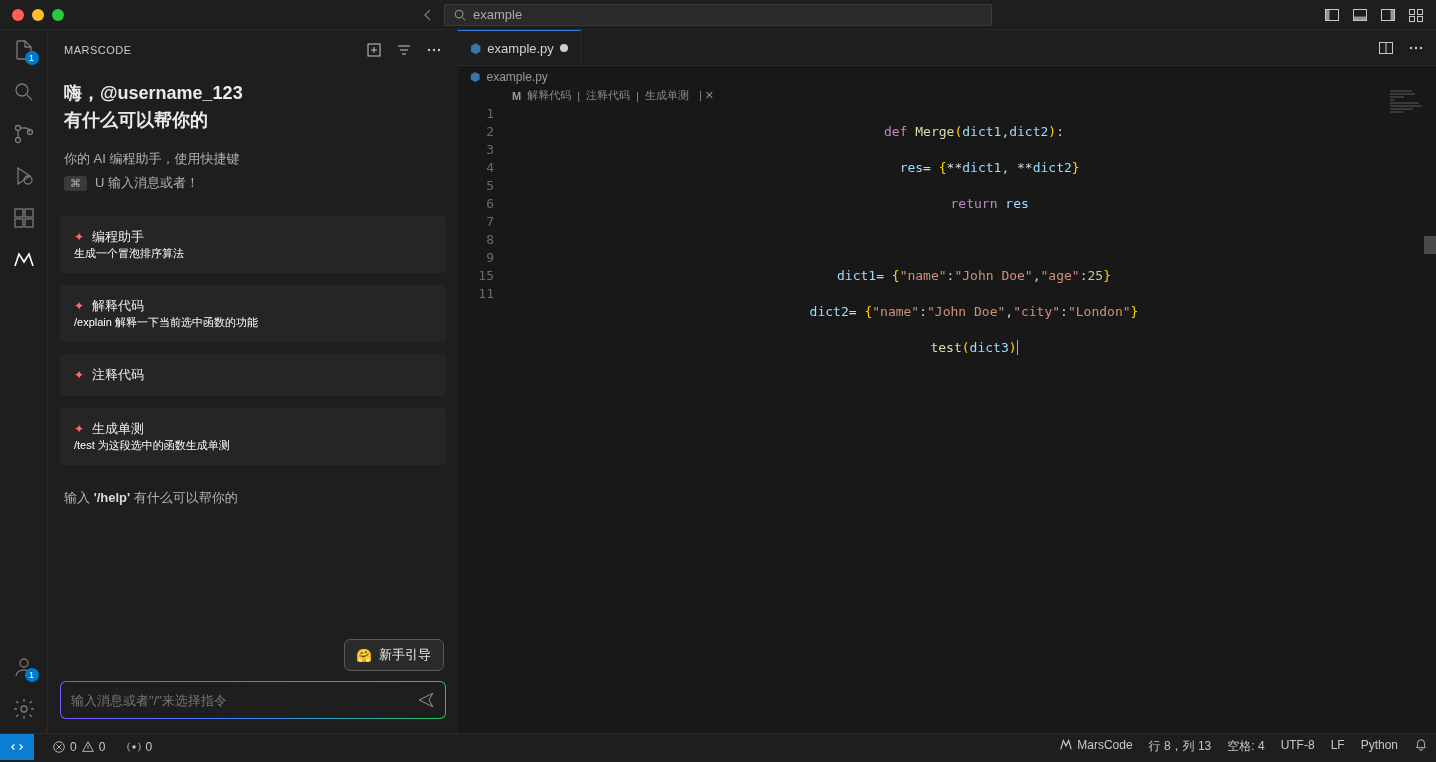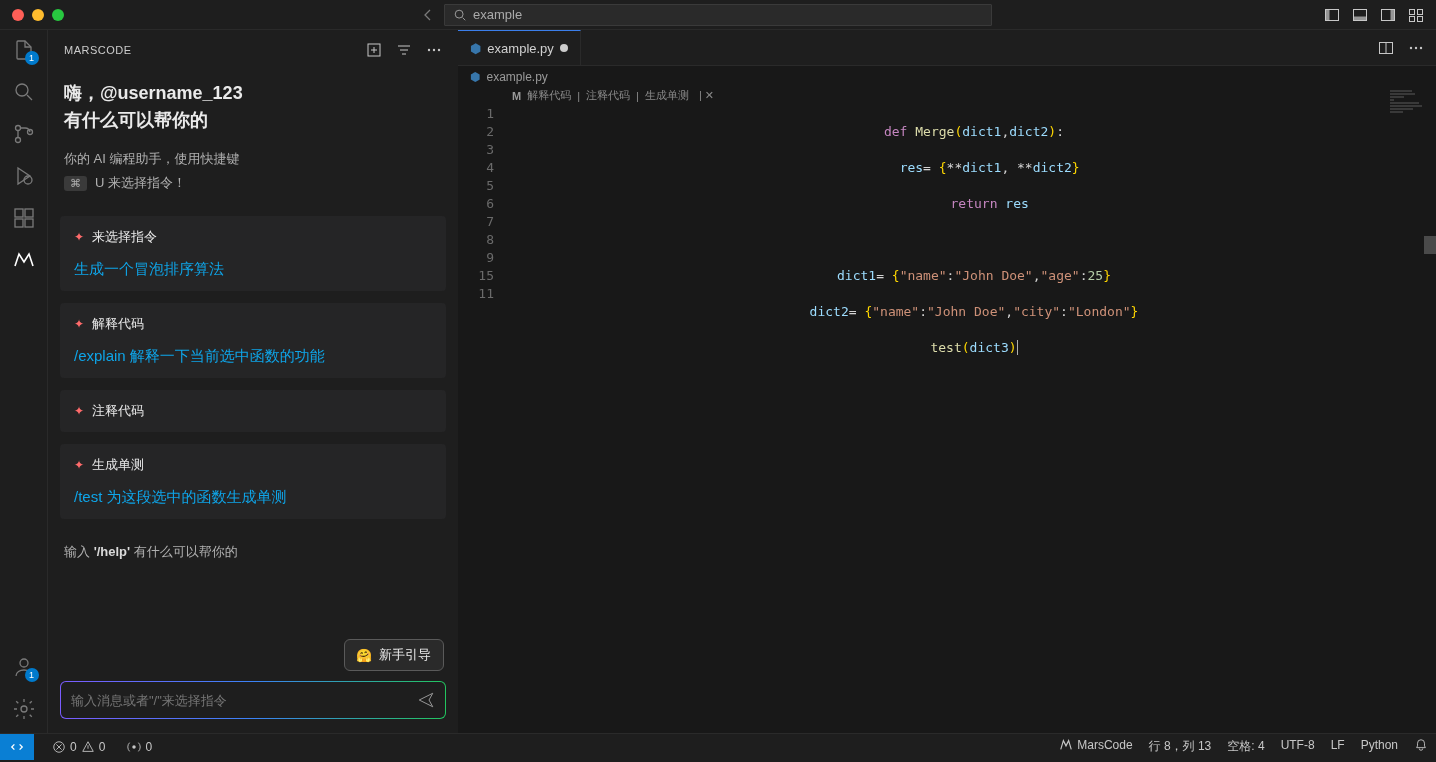--- a/index.html
+++ b/index.html
@@ -83,21 +83,21 @@
 .shortcut { padding: 4px 16px 18px 16px; color: #b0b0b0; font-size: 13px; display: flex; gap: 8px; align-items: center; }
 .kbd { background: #3a3a3a; border-radius: 3px; padding: 1px 6px; font-size: 11px; }
 .card {
   margin: 6px 12px;
   background: #252526;
   border-radius: 4px;
   padding: 12px 14px;
   cursor: pointer;
 }
 .card-title { display: flex; align-items: center; gap: 8px; font-size: 13px; color: #eaeaea; }
-.card-desc { margin-top: 14px; font-size: 15px; color: #0ea5e9; }
+.card-desc { margin-top: 0; font-size: 11px; color: #ffffff; }
 .sparkle { color: #ff6b6b; font-size: 12px; }
 .help-hint { padding: 18px 16px; font-size: 13px; color: #b0b0b0; }
 .help-hint b { color: #dadada; }
 .guide-btn {
   margin-left: auto; margin-right: 14px; margin-top: auto; margin-bottom: 10px;
   align-self: flex-end;
   background: #2a2a2a;
   border: 1px solid #5a5a5a;
   border-radius: 6px;
   padding: 6px 12px;
@@ -330,27 +330,27 @@
           </span>
       </div>
     </div>
     <div class="greeting">
       <h2>嗨，@username_123</h2>
       <h2>有什么可以帮你的</h2>
     </div>
     <div class="sub-msg">你的 AI 编程助手，使用快捷键</div>
     <div class="shortcut">
       <span class="kbd">⌘</span>
-      <span>U 来选择指令！</span>
+      <span>U 输入消息或者！</span>
     </div>
 
     <div class="card">
       <div class="card-title">
           <span class="sparkle">✦</span>
-          <span>来选择指令</span>
+          <span>编程助手</span>
         </div>
       <div class="card-desc">生成一个冒泡排序算法</div>
     </div>
     <div class="card">
       <div class="card-title">
           <span class="sparkle">✦</span>
           <span>解释代码</span>
         </div>
       <div class="card-desc">/explain 解释一下当前选中函数的功能</div>
     </div>

